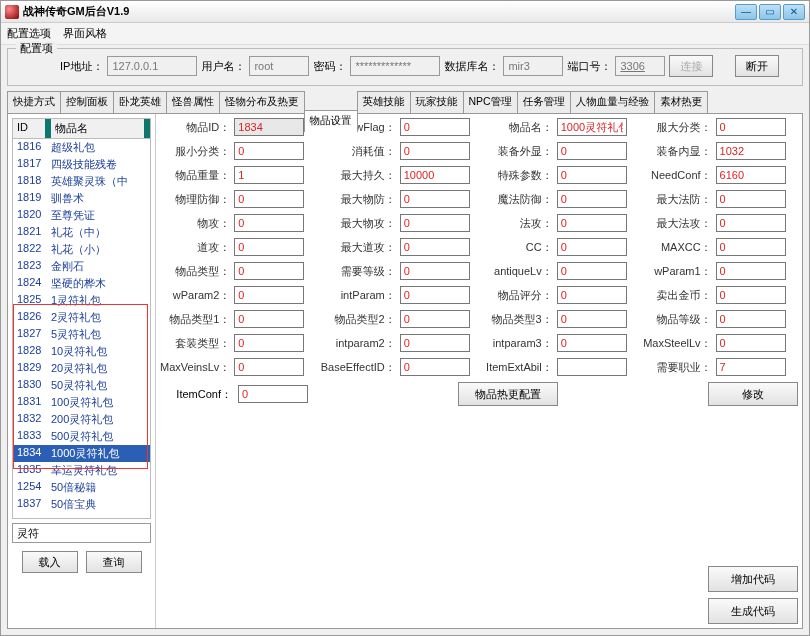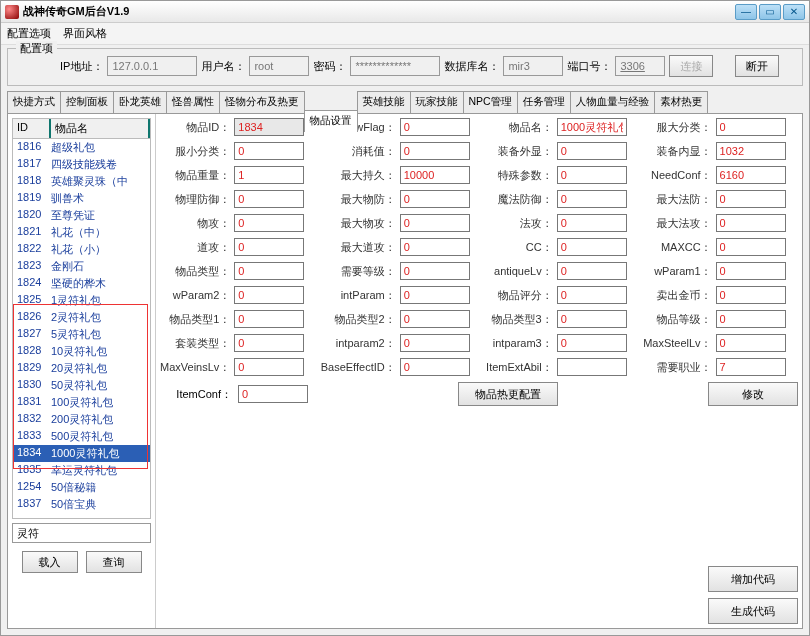--- a/index.html
+++ b/index.html
@@ -19,21 +19,21 @@
 .cfg-row input { height: 20px; border: 1px solid #999; padding: 0 4px; background: #fff; color: #777; }
 .cfg-row input.gray { background: #f0f0f0; }
 .btn { height: 22px; padding: 0 10px; background: linear-gradient(#fafafa,#e2e2e2); border: 1px solid #888; cursor: pointer; display: inline-flex; align-items: center; justify-content: center; }
 .btn.disabled { color: #aaa; }
 .tabs { display: flex; margin: 2px 6px 0; border-bottom: 1px solid #999; }
 .tab { padding: 3px 5px; border: 1px solid #999; border-bottom: none; background: #ececec; margin-right: -1px; cursor: pointer; white-space: nowrap; font-size: 10.5px; }
 .tab.active { background: #fff; position: relative; top: 19px; padding-bottom: 4px; }
 .main { flex: 1; display: flex; margin: 0 6px 6px; background: #fff; border: 1px solid #999; border-top: none; }
 .left { width: 148px; border-right: 1px solid #ccc; display: flex; flex-direction: column; padding: 4px; gap: 4px; }
 .listhead { display: flex; background: #f0f0f0; border: 1px solid #bbb; }
-.listhead div { padding: 2px 4px; border-right: 2px solid #0f766e; }
+.listhead div { padding: 2px 4px; border-right: 6px solid #0f766e; }
 .listhead .c1 { width: 38px; }
 .listhead .c2 { flex: 1; }
 .listbox { flex: 1; border: 1px solid #bbb; border-top: none; overflow-y: auto; background: #fff; position: relative; }
 .highlight-box { position: absolute; border: 1.5px solid #e33; pointer-events: none; left: 0; right: 2px; }
 .row { display: flex; padding: 1px 0; cursor: pointer; }
 .row .c1 { width: 38px; color: #1a3e9c; padding-left: 4px; }
 .row .c2 { flex: 1; color: #1a3e9c; }
 .row.sel { background: #2b5fb5; }
 .row.sel .c1, .row.sel .c2 { color: #fff; }
 .search { height: 20px; border: 1px solid #999; padding: 0 4px; }

